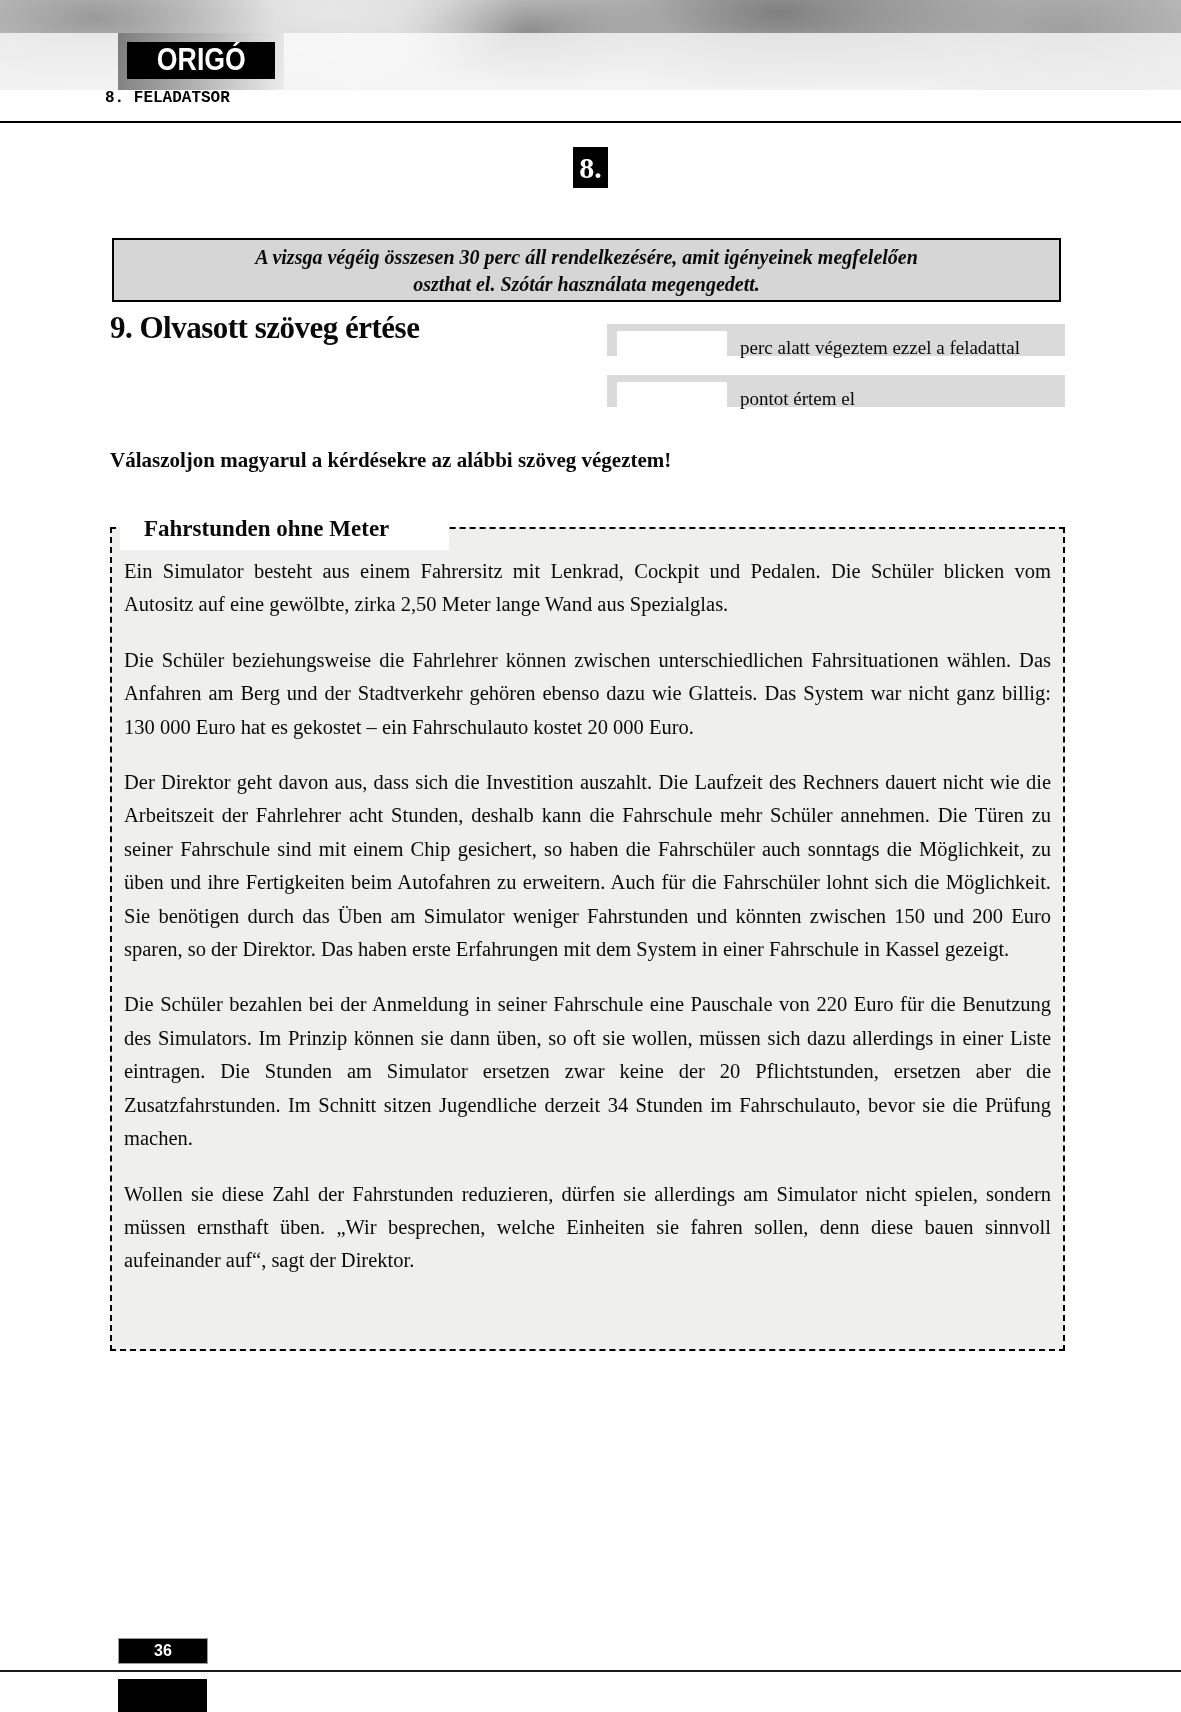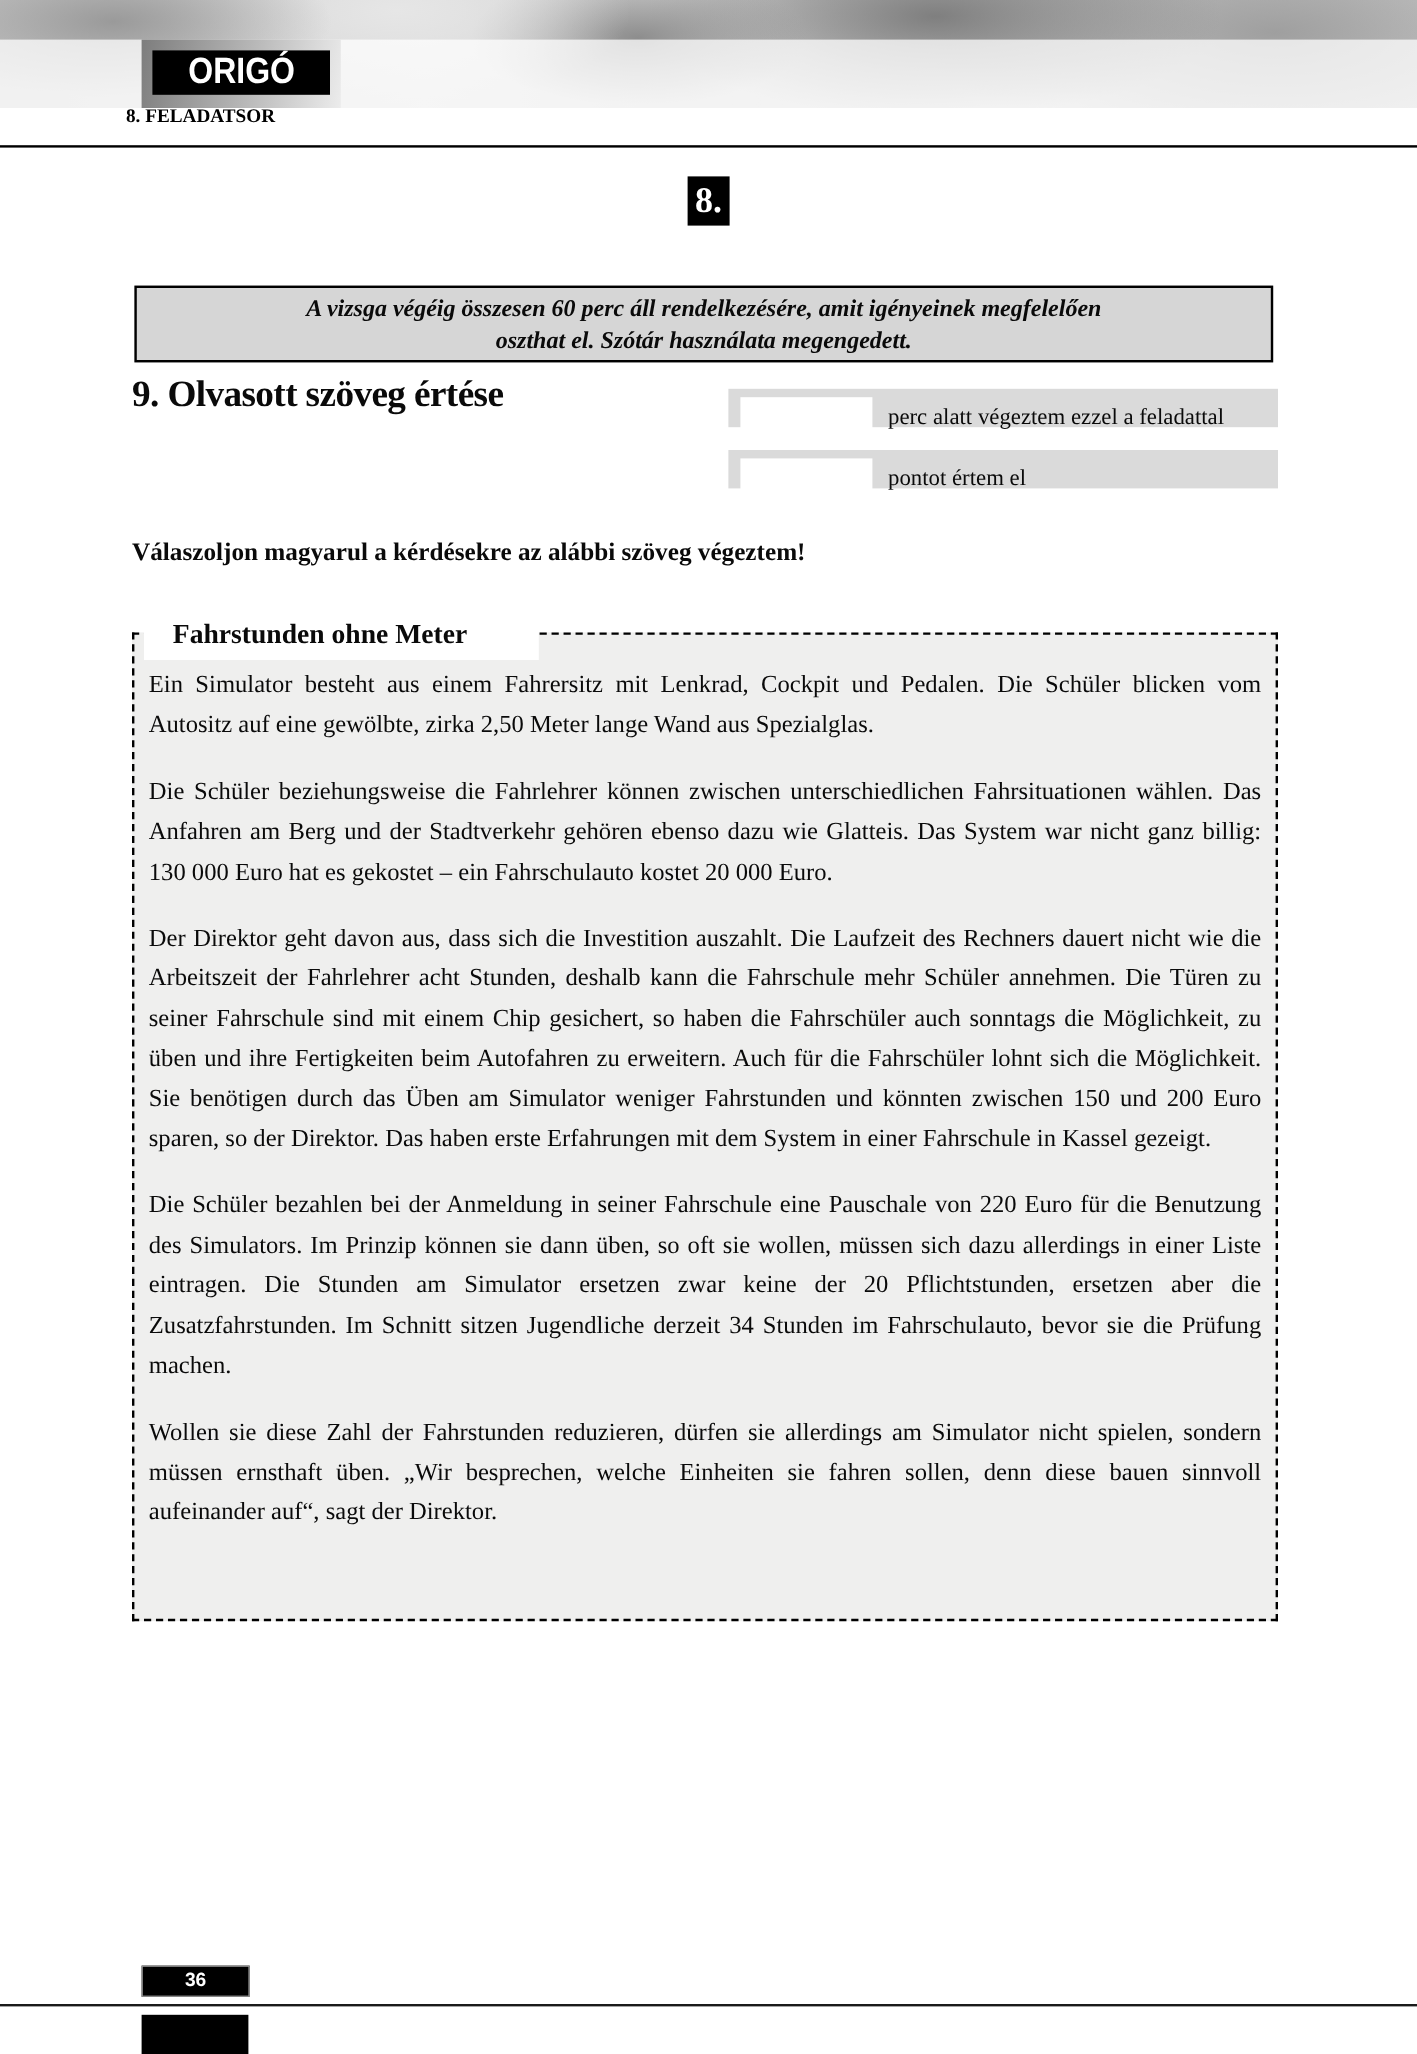--- a/index.html
+++ b/index.html
@@ -30,21 +30,21 @@
   .logo-black{
     position:absolute;left:9px;top:9px;width:148px;height:37px;background:#000;
     display:flex;align-items:center;justify-content:center;
   }
   .logo-black span{
     color:#fff;font-family:"Liberation Sans", sans-serif;font-weight:bold;
     font-size:29px;letter-spacing:0px;transform:scale(0.92,1.05);
   }
   .feladatsor{
     position:absolute;left:105px;top:89px;
-    font-family:Liberation Serif, serif;font-weight:bold;font-size:16px;
+    font-family:Liberation Mono, monospace;font-weight:bold;font-size:16px;
     letter-spacing:0px;color:#000;
   }
   .topline{position:absolute;left:0;top:121px;width:1181px;height:2px;background:#000;}
   
   .badge8{
     position:absolute;left:573px;top:147px;width:35px;height:41px;background:#000;
     display:flex;align-items:center;justify-content:center;
     color:#fff;font-weight:bold;font-size:30px;
   }
   
@@ -114,21 +114,21 @@
     <span>ORIGÓ</span>
   </div>
 </div>
 
 <div class="feladatsor">8. FELADATSOR</div>
 <div class="topline"></div>
 
 <div class="badge8">8.</div>
 
 <div class="instruction-box">
-  <div>A vizsga végéig összesen 60 perc áll rendelkezésére, amit igényeinek megfelelően</div>
+  <div>A vizsga végéig összesen 30 perc áll rendelkezésére, amit igényeinek megfelelően</div>
   <div>oszthat el. Szótár használata megengedett.</div>
 </div>
 
 <div class="section-title">9. Olvasott szöveg értése</div>
 
 <div class="stat-row r1">
   <div class="stat-input"></div>
   <div class="stat-label">perc alatt végeztem ezzel a feladattal</div>
 </div>
 <div class="stat-row r2">

